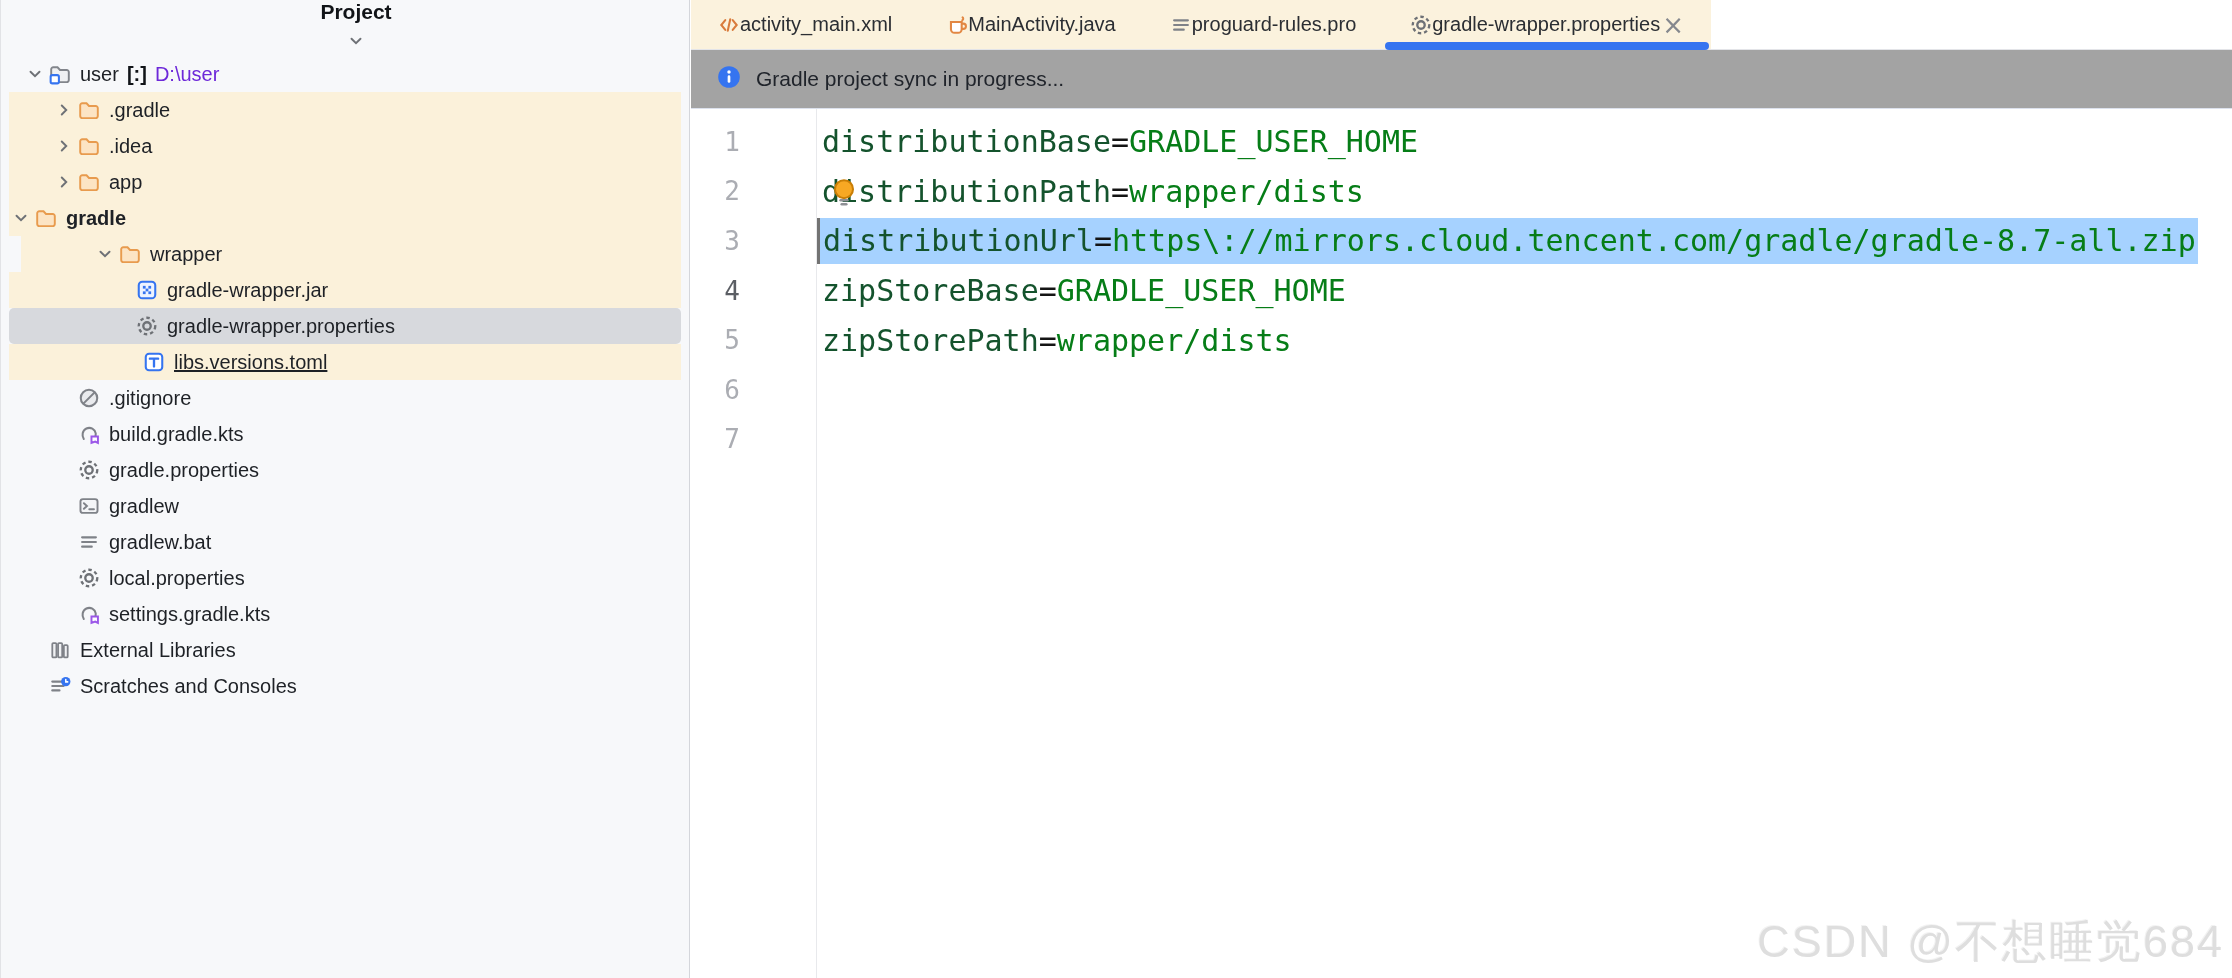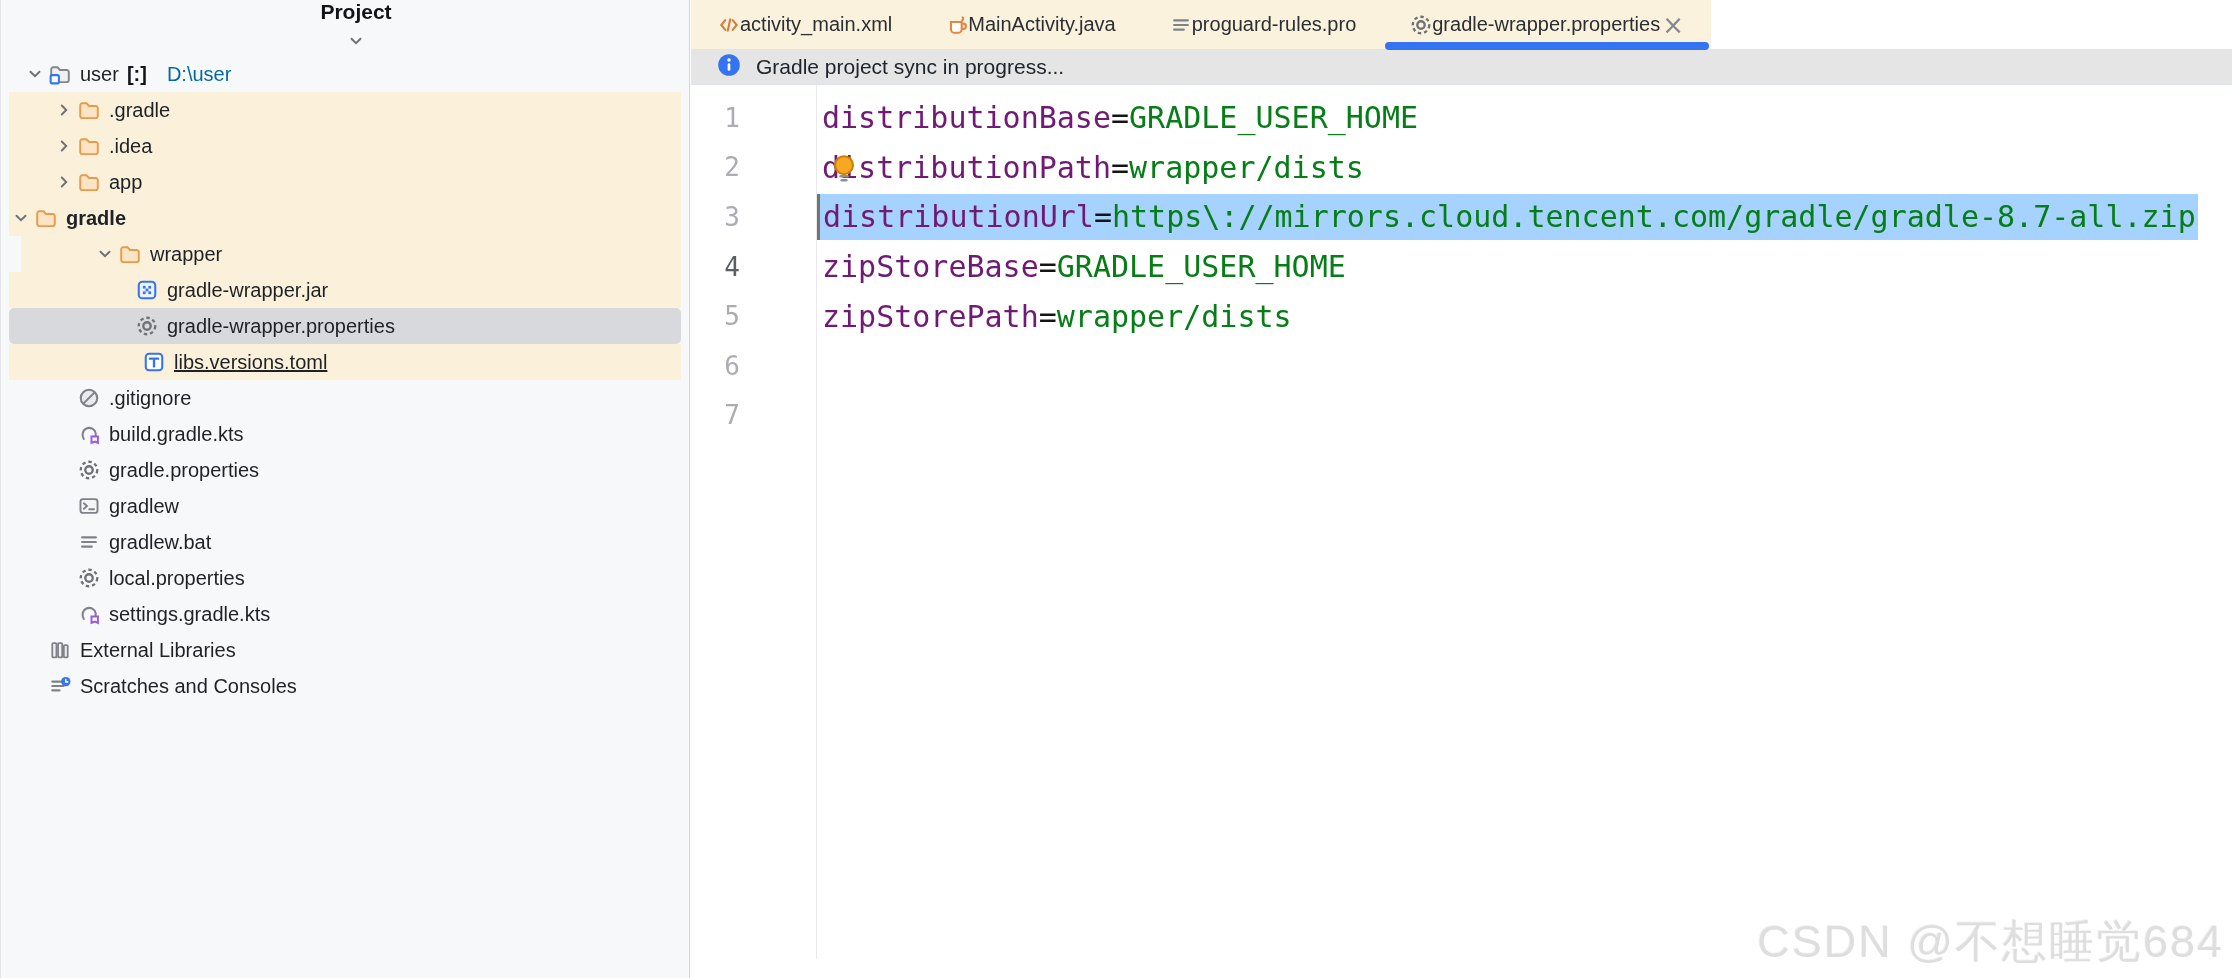--- a/index.html
+++ b/index.html
@@ -13,40 +13,40 @@
   .panel-title{font-size:21px;font-weight:bold;color:#111418;}
   .tree{padding-top:12px;}
   .tree-row{height:36px;display:flex;align-items:center;margin:0 8px;border-radius:5px;
             box-sizing:border-box;cursor:default;white-space:nowrap;}
   .tree-row.hl{background:#FBF1DA;border-radius:0;}
   .tree-row.sel-row{background:#D7D9DD;border-radius:5px;}
   .chev{width:24px;height:24px;display:inline-flex;align-items:center;justify-content:center;flex:0 0 24px;}
   .ticon{width:26px;height:24px;display:inline-flex;align-items:center;justify-content:center;flex:0 0 26px;margin-right:7px;}
   .tlabel{font-size:20px;color:#1e2126;}
   .tmarker{font-size:20px;font-weight:bold;color:#111418;margin-left:8px;}
-  .tpath{font-size:20px;color:#0369a1;margin-left:20px;}
+  .tpath{font-size:20px;color:#6d28d9;margin-left:8px;}
   
   .editor-col{position:absolute;left:691px;top:0;width:1541px;height:978px;}
   .tabstrip{height:50px;background:#fff;border-bottom:1px solid #E3E4E8;display:flex;box-sizing:border-box;}
   .tabs-wrap{display:flex;background:#FBF2DD;height:100%;}
   .tab{position:relative;display:flex;align-items:center;padding:0 27px;height:100%;font-size:20px;color:#2b2e33;}
   .tab .underline{position:absolute;left:2px;right:2px;bottom:-1px;height:8px;background:#3574F0;border-radius:4px;}
   .tab-close{font-size:26px;line-height:1;color:#85888E;margin-left:2px;font-family:"DejaVu Sans",sans-serif;}
-  .banner{height:35px;background:#e5e5e5;border-bottom:1px solid #DCE1ED;display:flex;align-items:center;
+  .banner{height:59px;background:#a3a3a3;border-bottom:1px solid #DCE1ED;display:flex;align-items:center;
           padding-left:26px;gap:15px;box-sizing:border-box;}
   .banner-text{font-size:21px;color:#20242b;}
   .editor-body{display:flex;height:874px;background:#fff;}
   .gutter{width:126px;box-sizing:border-box;border-right:1px solid #E8E9EC;padding-top:8px;}
   .gnum{height:49.6px;display:flex;align-items:center;justify-content:flex-end;padding-right:76px;
         font-family:"DejaVu Sans Mono",monospace;font-size:26px;color:#ABADB3;}
   .gnum.active{color:#5B5E64;}
   .code{flex:1;padding-top:8px;font-family:"DejaVu Sans Mono",monospace;font-size:30px;}
   .code-line{height:49.6px;display:flex;align-items:center;white-space:pre;padding-left:5px;position:relative;}
   .tok-comment{color:#8C8C8C;font-style:italic;}
-  .tok-key{color:#701a75;}
+  .tok-key{color:#14532d;}
   .tok-eq{color:#141414;}
   .tok-value{color:#067D17;}
   .sel-span{display:flex;align-items:center;height:46px;background:#A6D2FF;
             margin-left:-5px;border-left:3px solid #737373;padding-left:3px;padding-right:2px;}
   .bulb{position:absolute;left:12px;top:9px;}
   
   .watermark{position:absolute;right:8px;bottom:6px;font-size:45px;letter-spacing:2px;
              color:#DEDEDE;text-shadow:2px 2px 1px rgba(255,255,255,.95), -1px -1px 0 rgba(0,0,0,.05);}
 </style>
 </head>

